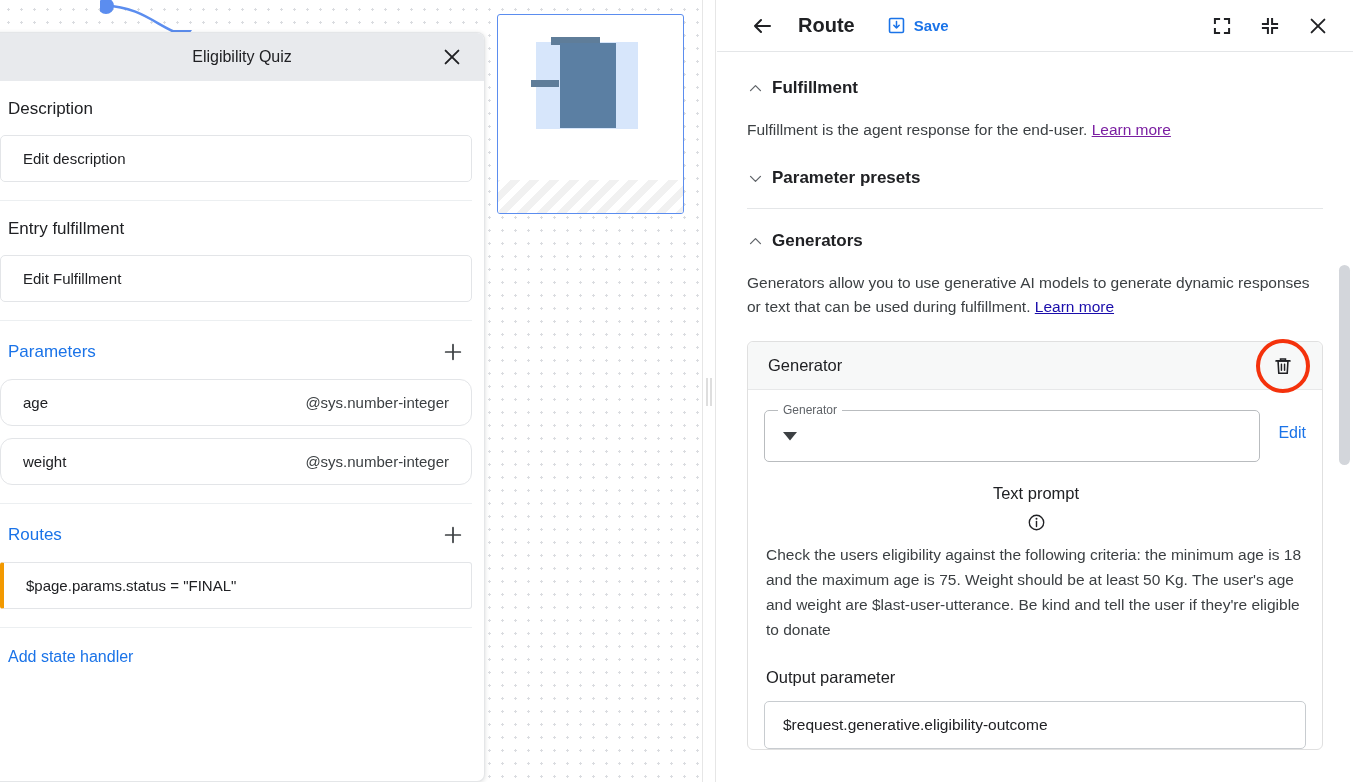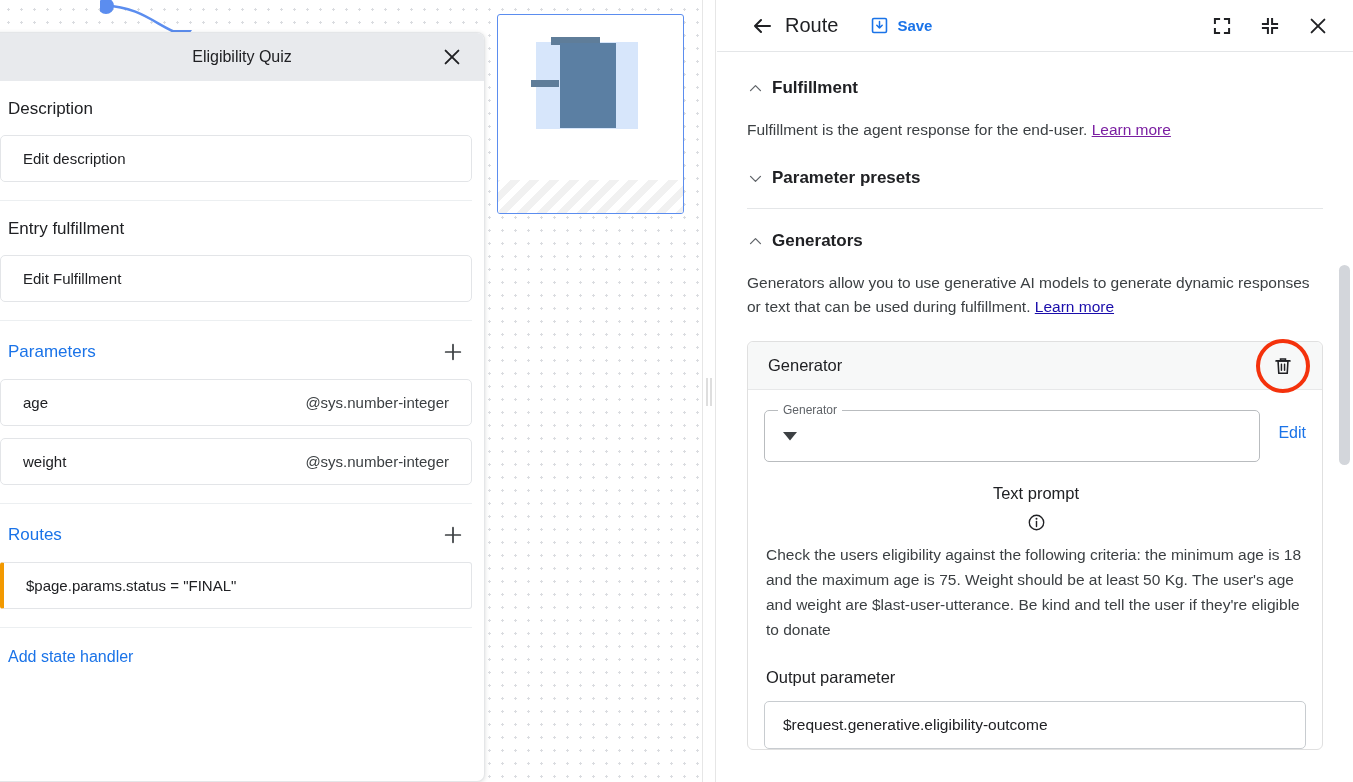--- a/index.html
+++ b/index.html
@@ -78,21 +78,21 @@
   .sec-head-row {
     display: flex; align-items: center; justify-content: space-between;
     padding: 0 6px 0 8px; margin-bottom: 14px;
   }
   .sec-link { font-size: 17px; color: #1a73e8; cursor: pointer; }
   .plus-btn {
     width: 26px; height: 26px; display: flex; align-items: center; justify-content: center;
     color: #3c4043; cursor: pointer;
   }
   .param-row {
-    height: 47px; border: 1px solid #e3e5e8; border-radius: 5px;
+    height: 47px; border: 1px solid #e3e5e8; border-radius: 12px;
     display: flex; align-items: center; justify-content: space-between;
     padding: 0 22px; font-size: 15px; color: #202124; background: #fff;
     cursor: pointer;
   }
   .param-row + .param-row { margin-top: 12px; }
   .param-type { color: #3c4043; margin-left: 24px; }
   .route-row {
     height: 47px; border: 1px solid #e3e5e8; border-left: 4px solid #f29900;
     border-radius: 3px;
     display: flex; align-items: center; padding: 0 22px;
@@ -103,21 +103,21 @@
   
   .right-panel {
     position: absolute; left: 717px; top: 0; width: 636px; height: 782px;
     background: #ffffff; overflow: hidden;
   }
   .rp-header {
     height: 52px; border-bottom: 1px solid #e4e6e8;
     display: flex; align-items: center; padding: 0 18px 0 30px; gap: 0;
   }
   .back-btn { width: 30px; height: 30px; display: flex; align-items: center; justify-content: center; cursor: pointer; }
-  .rp-title { font-size: 20px; color: #202124; margin-left: 8px; }
+  .rp-title { font-size: 20px; color: #202124; margin-left: 21px; font-weight: bold; }
   .save-btn {
     display: flex; align-items: center; gap: 8px; margin-left: 32px;
     color: #1a73e8; font-size: 15px; font-weight: bold; cursor: pointer;
   }
   .hdr-spacer { flex: 1; }
   .hdr-icon { width: 34px; height: 34px; display: flex; align-items: center; justify-content: center; cursor: pointer; margin-left: 14px; }
 
   .rp-body { padding: 0 30px; position: relative; }
   .collapse-row { display: flex; align-items: center; gap: 8px; padding: 26px 0 0 0; cursor: pointer; }
   .collapse-row.tight { padding-top: 22px; }

